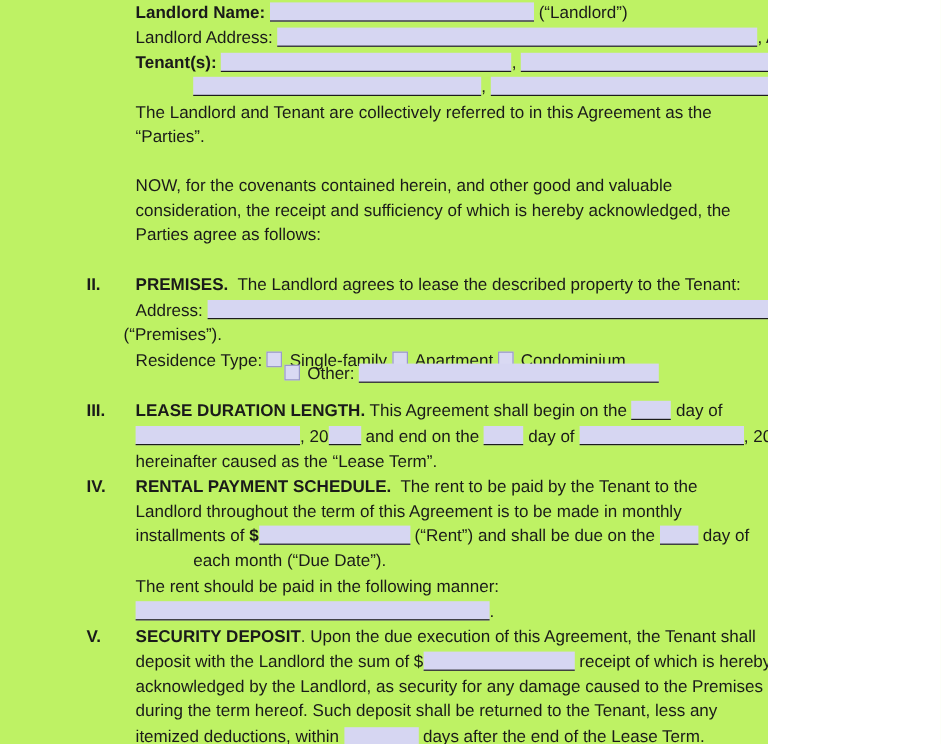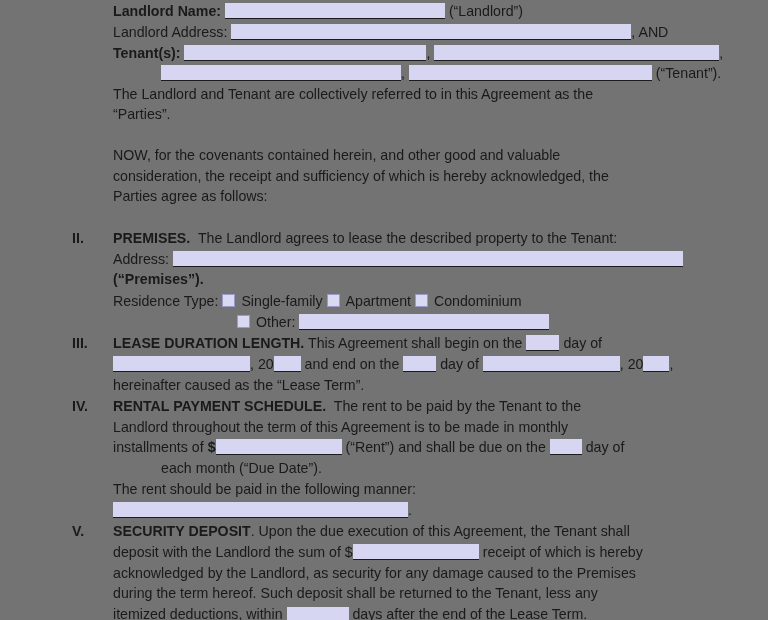--- a/index.html
+++ b/index.html
@@ -1,20 +1,20 @@
 <!DOCTYPE html>
 <html><head>
 <meta charset="utf-8">
 <style>
   html, body { margin: 0; padding: 0; background: #ffffff; }
   .page {
     position: relative;
-    width: 768px;
+    width: 640px;
     height: 620px;
-    background: #737373;
+    background: #bef264;
     overflow: hidden;
     font-family: "Liberation Sans", sans-serif;
     font-size: 14.2px;
     color: #1a1a1a;
   }
   .line {
     position: absolute;
     height: 20px;
     line-height: 20px;
     white-space: pre;
@@ -52,23 +52,23 @@
     <div class="line" style="top: 22px; left: 113px;"><span class="t">Landlord Address: </span><span class="blank u" style="width: 400px; background: rgb(214, 214, 242);"></span><span class="t">, AND</span></div>
     <div class="line" style="top: 43px; left: 113px;"><span class="t b">Tenant(s): </span><span class="blank u" style="width: 242px; background: rgb(214, 214, 242);"></span><span class="t">, </span><span class="blank u" style="width: 285px; background: rgb(214, 214, 242);"></span><span class="t">,</span></div>
     <div class="line" style="top: 63px; left: 113px; padding-left: 48px;"><span class="blank u" style="width: 240px; background: rgb(214, 214, 242);"></span><span class="t">, </span><span class="blank u" style="width: 243px; background: rgb(214, 214, 242);"></span><span class="t"> (“Tenant”).</span></div>
     <div class="line" style="top: 84px; left: 113px;"><span class="t">The Landlord and Tenant are collectively referred to in this Agreement as the</span></div>
     <div class="line" style="top: 104px; left: 113px;"><span class="t">“Parties”.</span></div>
     <div class="line" style="top: 145px; left: 113px;"><span class="t">NOW, for the covenants contained herein, and other good and valuable</span></div>
     <div class="line" style="top: 166px; left: 113px;"><span class="t">consideration, the receipt and sufficiency of which is hereby acknowledged, the</span></div>
     <div class="line" style="top: 186px; left: 113px;"><span class="t">Parties agree as follows:</span></div>
     <div class="line" style="top: 228px; left: 113px;"><span class="num">II.</span><span class="t b">PREMISES.</span><span class="t">  The Landlord agrees to lease the described property to the Tenant:</span></div>
     <div class="line" style="top: 249px; left: 113px;"><span class="t">Address: </span><span class="blank u" style="width: 510px; background: rgb(214, 214, 242);"></span></div>
-    <div class="line" style="top: 269px; left: 113px; font-weight: bold;"><span class="t">(“Premises”).</span></div>
+    <div class="line" style="top: 269px; left: 103px;"><span class="t">(“Premises”).</span></div>
     <div class="line" style="top: 291px; left: 113px;"><span class="t">Residence Type: </span><span class="cb" style="border-color: rgb(154, 154, 200);"></span><span class="t">Single-family </span><span class="cb" style="border-color: rgb(154, 154, 200);"></span><span class="t">Apartment </span><span class="cb" style="border-color: rgb(154, 154, 200);"></span><span class="t">Condominium</span></div>
-    <div class="line" style="top: 312px; left: 237px; text-align: right;"><span class="cb" style="border-color: rgb(154, 154, 200);"></span><span class="t">Other: </span><span class="blank u" style="width: 250px; background: rgb(214, 214, 242);"></span></div>
+    <div class="line" style="top: 302px; left: 237px; text-align: right;"><span class="cb" style="border-color: rgb(154, 154, 200);"></span><span class="t">Other: </span><span class="blank u" style="width: 250px; background: rgb(214, 214, 242);"></span></div>
     <div class="line" style="top: 333px; left: 113px;"><span class="num">III.</span><span class="t b">LEASE DURATION LENGTH.</span><span class="t"> This Agreement shall begin on the </span><span class="blank u" style="width: 33px; background: rgb(214, 214, 242);"></span><span class="t"> day of</span></div>
     <div class="line" style="top: 354px; left: 113px;"><span class="blank u" style="width: 137px; background: rgb(214, 214, 242);"></span><span class="t">, 20</span><span class="blank u" style="width: 27px; background: rgb(214, 214, 242);"></span><span class="t"> and end on the </span><span class="blank u" style="width: 33px; background: rgb(214, 214, 242);"></span><span class="t"> day of </span><span class="blank u" style="width: 137px; background: rgb(214, 214, 242);"></span><span class="t">, 20</span><span class="blank u" style="width: 26px; background: rgb(214, 214, 242);"></span><span class="t">,</span></div>
     <div class="line" style="top: 375px; left: 113px;"><span class="t">hereinafter caused as the “Lease Term”.</span></div>
     <div class="line" style="top: 396px; left: 113px;"><span class="num">IV.</span><span class="t b">RENTAL PAYMENT SCHEDULE.</span><span class="t">  The rent to be paid by the Tenant to the</span></div>
     <div class="line" style="top: 417px; left: 113px;"><span class="t">Landlord throughout the term of this Agreement is to be made in monthly</span></div>
     <div class="line" style="top: 437px; left: 113px; text-align: center;"><span class="t">installments of </span><span class="t b">$</span><span class="blank u" style="width: 126px; background: rgb(214, 214, 242);"></span><span class="t"> (“Rent”) and shall be due on the </span><span class="blank u" style="width: 32px; background: rgb(214, 214, 242);"></span><span class="t"> day of</span></div>
     <div class="line" style="top: 458px; left: 113px; margin-left: 48px;"><span class="t">each month (“Due Date”).</span></div>
     <div class="line" style="top: 479px; left: 113px;"><span class="t">The rent should be paid in the following manner:</span></div>
     <div class="line" style="top: 500px; left: 113px;"><span class="blank u" style="width: 295px; background: rgb(214, 214, 242);"></span><span class="t">.</span></div>
     <div class="line" style="top: 521px; left: 113px;"><span class="num">V.</span><span class="t b">SECURITY DEPOSIT</span><span class="t">. Upon the due execution of this Agreement, the Tenant shall</span></div>

